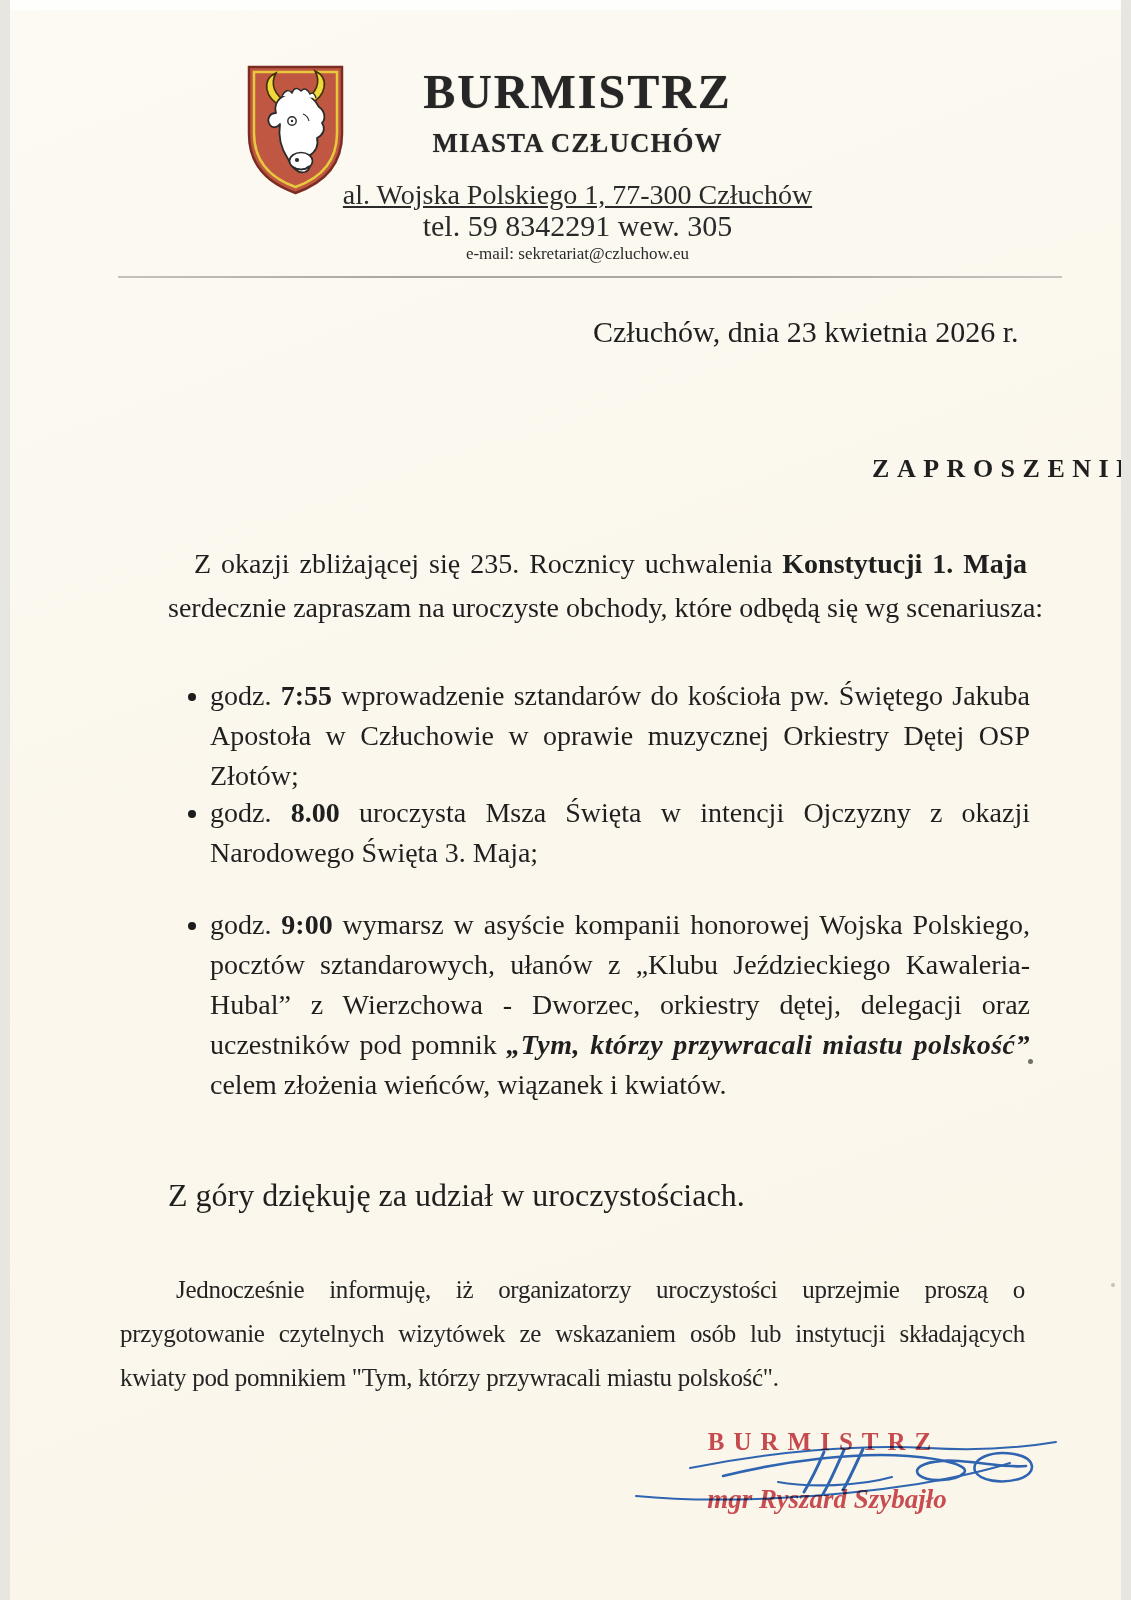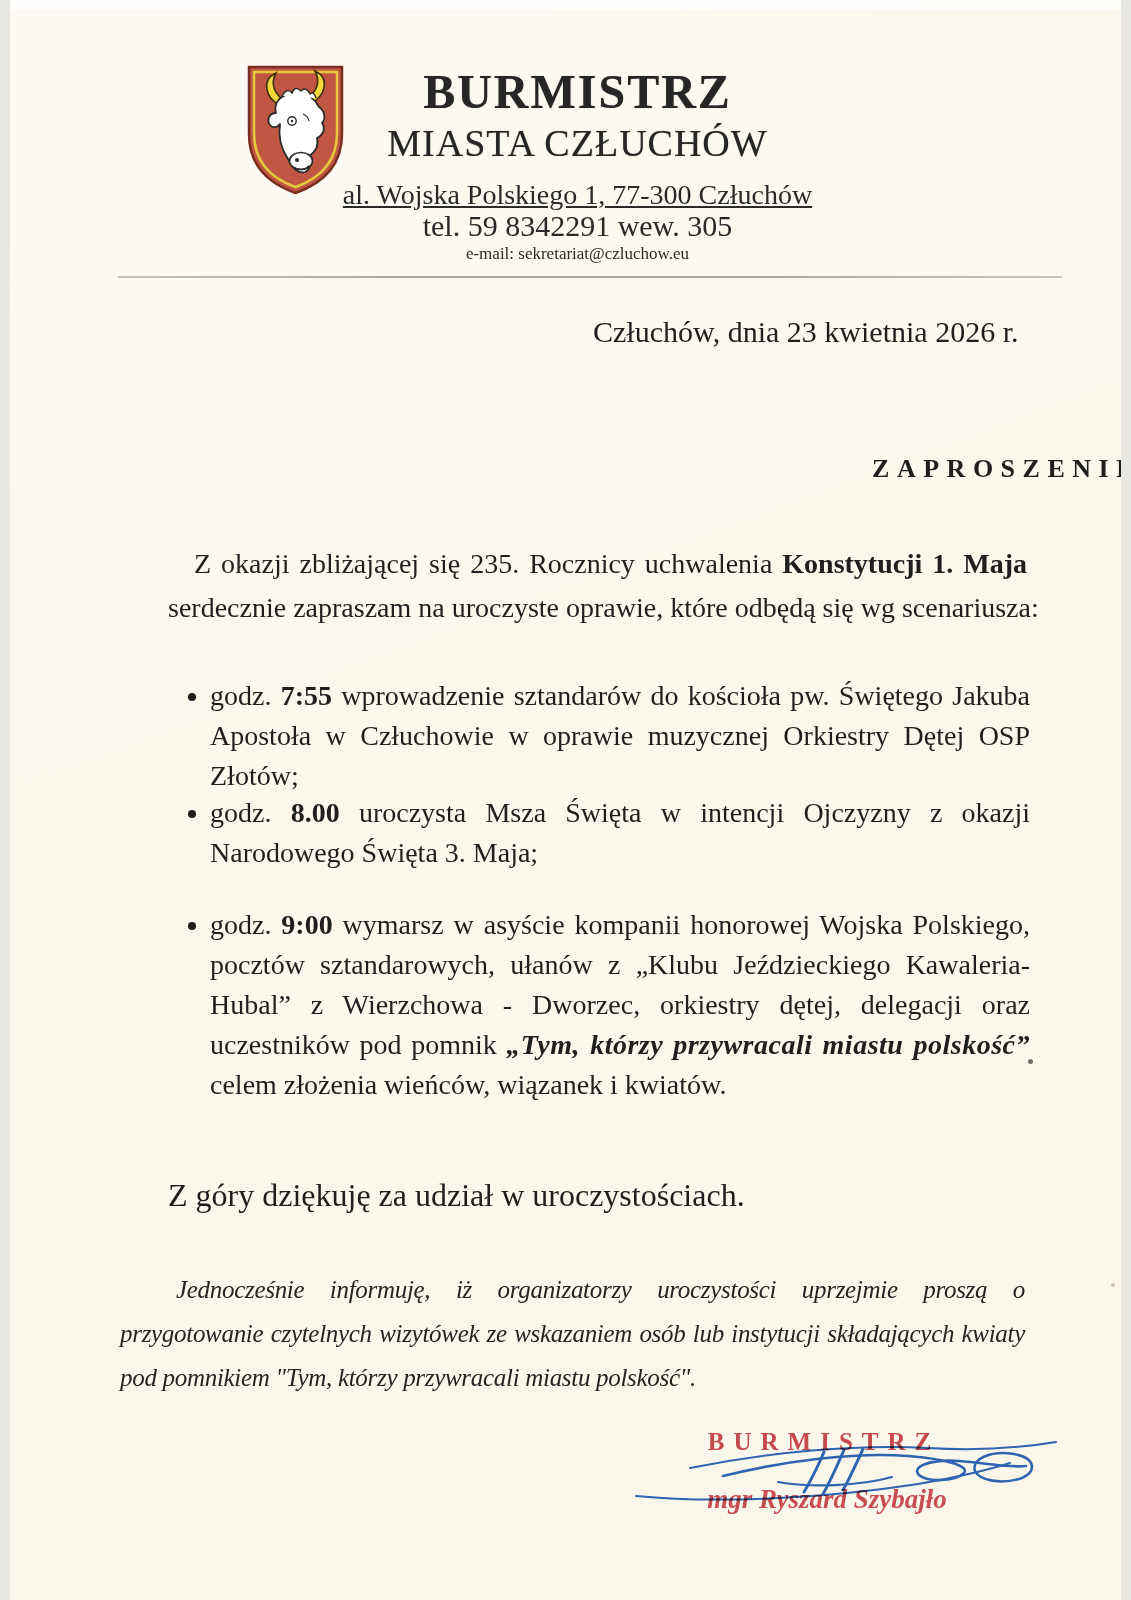--- a/index.html
+++ b/index.html
@@ -11,21 +11,21 @@
     font-family:"Liberation Serif","DejaVu Serif",serif;
   }
   .page::before{ content:""; position:absolute; left:0; top:0; right:0; height:10px;
     background:rgba(255,255,255,.75); }
 
   
   .coa { position:absolute; left:233px; top:62px; width:105px; height:134px; }
   .org { position:absolute; left:280px; top:66px; width:575px; text-align:center; color:#262626; }
   .org-l1 { font-size:48px; font-weight:bold; letter-spacing:2px; line-height:52px;
             text-shadow:0 0 1px rgba(40,40,40,.55); }
-  .org-l2 { font-size:38px; font-weight:normal; letter-spacing:1px; line-height:46px; margin-top:2px;
+  .org-l2 { font-size:27px; font-weight:bold; letter-spacing:1px; line-height:46px; margin-top:2px;
             text-shadow:0 0 1px rgba(40,40,40,.5); }
   .org-addr  { font-size:28px; line-height:32px; margin-top:13px; color:#2a2a2a;text-decoration:underline; }
   .org-tel   { font-size:30px; line-height:30px; color:#2a2a2a; }
   .org-email { font-size:17px; line-height:26px; color:#2a2a2a; }
   .rule { position:absolute; left:108px; top:276px; width:944px; height:2px;
           background:linear-gradient(90deg,#c4c2ba,#a9a7a0 30%,#aaa8a1 70%,#c7c5bd); }
 
   
   .dateline { position:absolute; left:583px; top:314px; font-size:30px; line-height:36px; }
   .doc-title { position:absolute; left:0; top:454px; width:1131px; text-align:right;
@@ -36,21 +36,21 @@
 
   .schedule-item { position:absolute; left:200px; width:820px; font-size:28px;
                    line-height:40px; text-align:justify; }
   .item-1 { top:676px; } .item-2 { top:793px; } .item-3 { top:905px; }
   .bullet-dot { position:absolute; left:-22px; top:17px; width:8px; height:8px;
                 border-radius:50%; background:#1d1d1d; }
   .bi { font-weight:bold; font-style:italic; letter-spacing:.5px; }
 
   .closing { position:absolute; left:158px; top:1175px; font-size:32px; line-height:40px; white-space:nowrap; }
   .postscript { position:absolute; left:110px; top:1268px; width:905px;
-                font-size:25px; line-height:44px; font-style:italic; letter-spacing:-0.3px;
+                font-size:25px; line-height:44px; letter-spacing:-0.3px;
                 text-align:justify; text-indent:56px; color:#242424; }
 
   
   .sig { position:absolute; left:618px; top:1402px; width:436px; height:130px; }
   .stamp-title { position:absolute; left:0; top:26px; width:392px; text-align:center;
                  font-size:25px; font-weight:bold; letter-spacing:9px; color:#c23b41;
                  opacity:.92; }
   .stamp-name  { position:absolute; left:0; top:82px; width:398px; text-align:center;
                  font-size:27px; font-style:italic; font-weight:bold; color:#c23b41; opacity:.9; }
   .ink { position:absolute; left:0; top:0; width:436px; height:130px; mix-blend-mode:multiply; }
@@ -96,21 +96,21 @@
   </div>
 
   <div class="rule"></div>
 
   <div class="dateline">Człuchów, dnia 23 kwietnia 2026 r.</div>
 
   <div class="doc-title">ZAPROSZENIE</div>
 
   <div class="intro">
     <div class="intro-line1"><span>Z okazji zbliżającej się 235. Rocznicy uchwalenia </span><b>Konstytucji 1. Maja</b></div>
-    <div class="intro-line2">serdecznie zapraszam na uroczyste oprawie, które odbędą się wg scenariusza:</div>
+    <div class="intro-line2">serdecznie zapraszam na uroczyste obchody, które odbędą się wg scenariusza:</div>
   </div>
 
   <div class="schedule-item item-1">
     <span class="bullet-dot"></span><span>godz. </span><b>7:55</b><span> wprowadzenie sztandarów do kościoła pw. Świętego Jakuba Apostoła w Człuchowie w oprawie muzycznej Orkiestry Dętej OSP Złotów;</span>
   </div>
 
   <div class="schedule-item item-2">
     <span class="bullet-dot"></span><span>godz. </span><b>8.00</b><span> uroczysta Msza Święta w intencji Ojczyzny z okazji Narodowego Święta 3. Maja;</span>
   </div>
 

